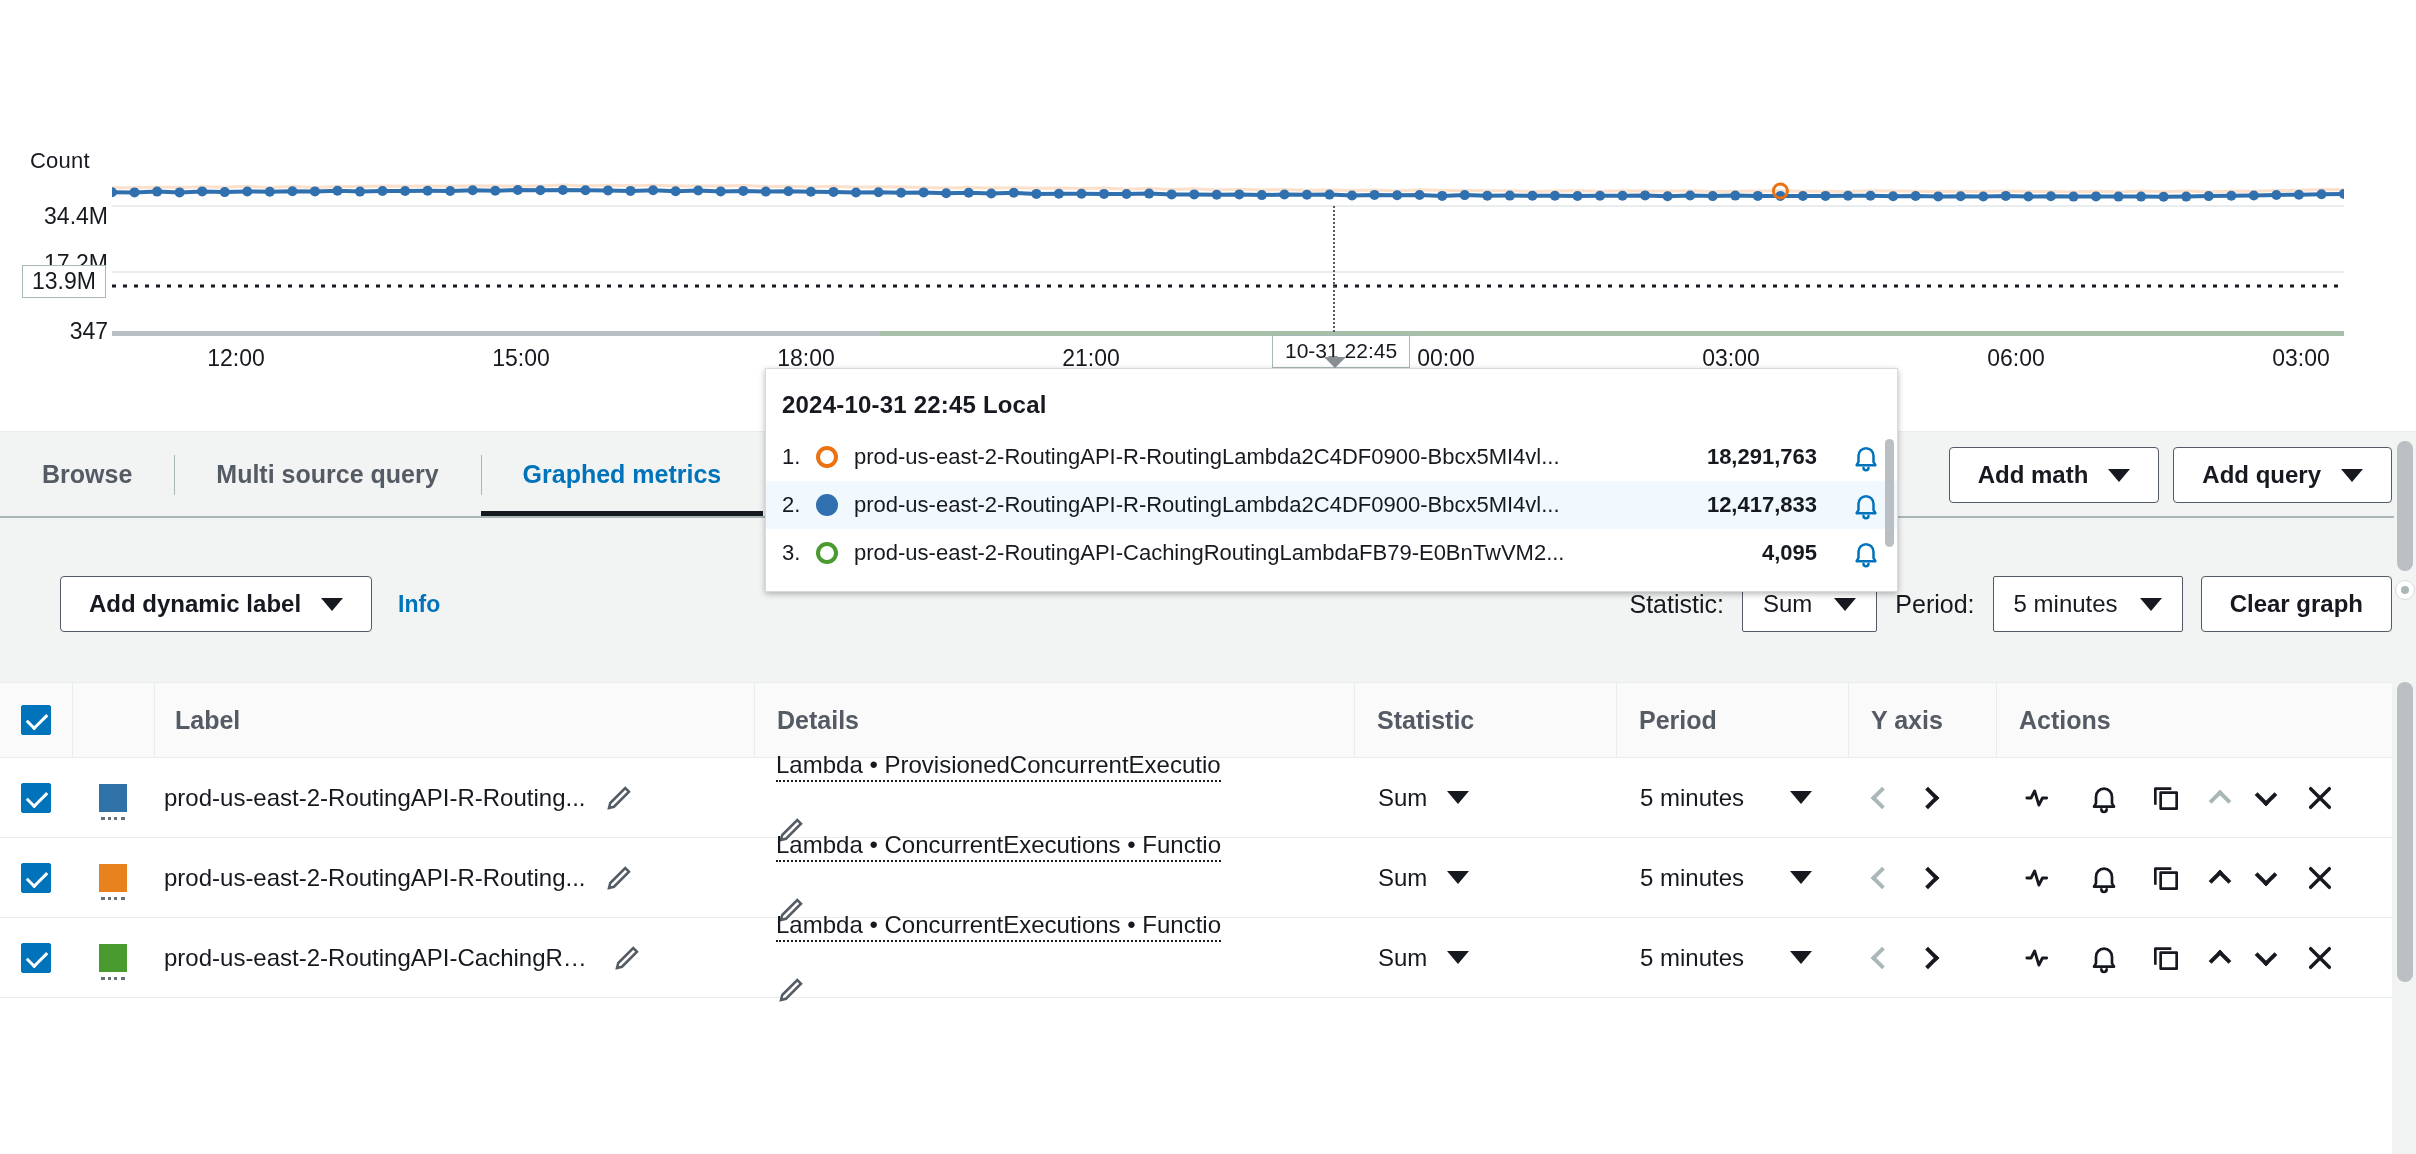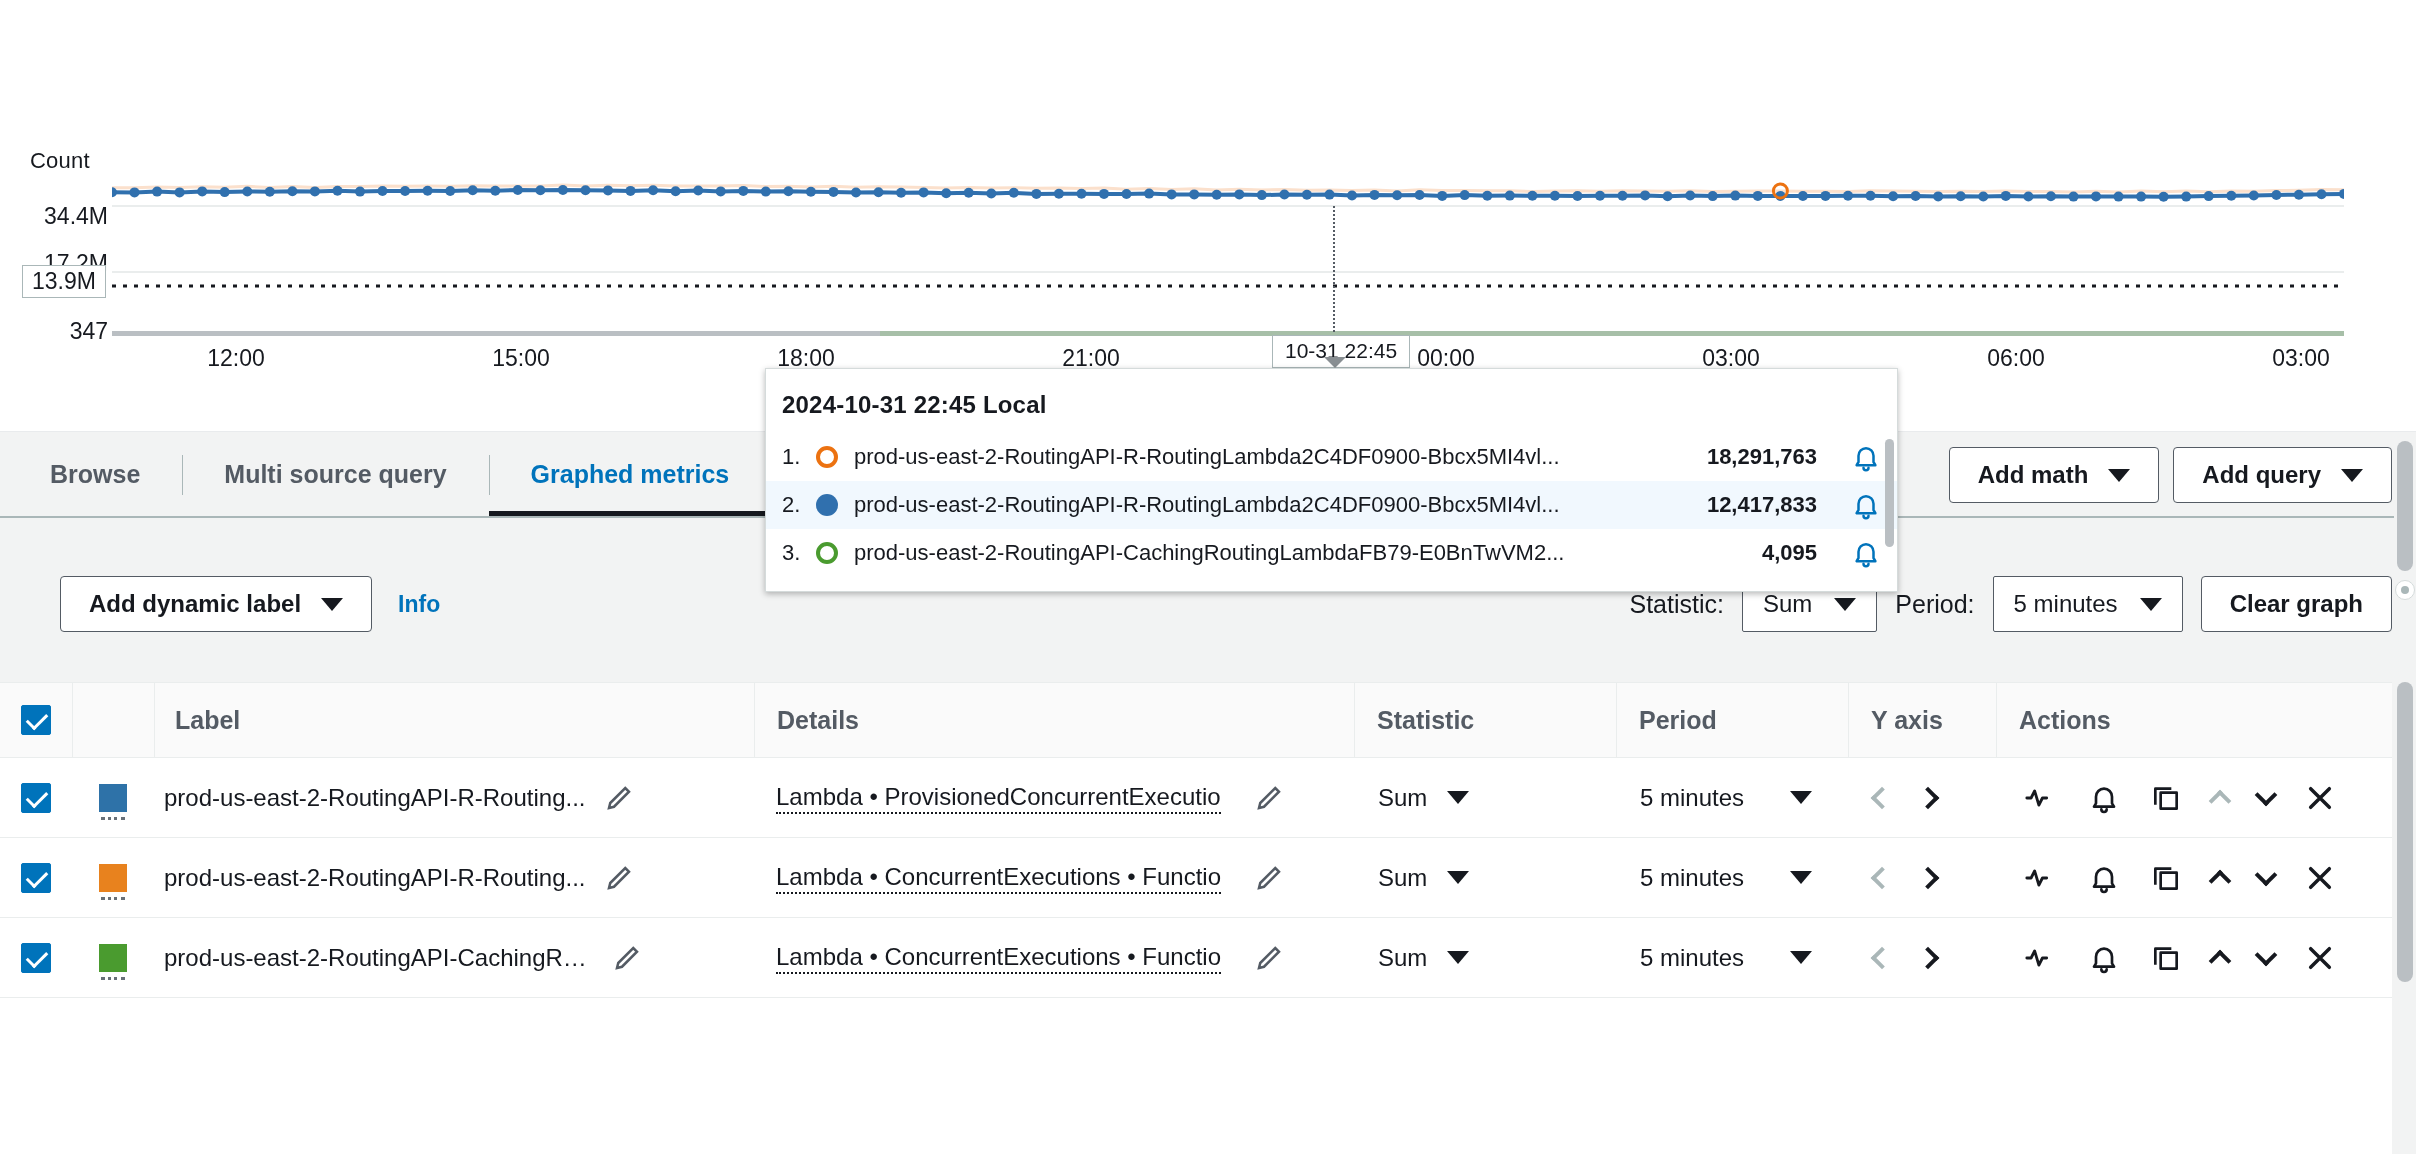--- a/index.html
+++ b/index.html
@@ -107,21 +107,21 @@
   .tooltip-scroll i {
     position: absolute; left: 0; top: 0; width: 9px; height: 108px;
     background: #babfc3; border-radius: 5px; display: block;
   }
 
   
   .tabs-bar {
     position: absolute; left: 0; top: 433px; width: 2416px; height: 85px;
     background: #f2f3f3;
   }
-  .tabs { position: absolute; left: 8px; top: 0; display: flex; align-items: flex-end; height: 83px; }
+  .tabs { position: absolute; left: 0; top: 0; display: flex; align-items: flex-end; height: 83px; }
   .tab {
     position: relative; font-size: 25px; font-weight: bold; color: #545b64;
     padding: 0 42px; height: 83px; display: flex; align-items: center;
     white-space: nowrap;
   }
   .tab + .tab::before {
     content: ""; position: absolute; left: 0; top: 22px; width: 1px; height: 40px;
     background: #aab7b8;
   }
   .tab.active { color: #0073bb; }
@@ -179,21 +179,21 @@
     border-left: 1px solid #eaeded; white-space: nowrap;
   }
   .th.first { border-left: none; }
   .trow {
     display: flex; align-items: center; height: 80px; background: #ffffff;
     border-bottom: 1px solid #eaeded;
   }
   .c-check { width: 72px; display: flex; justify-content: center; align-items: center; }
   .c-color { width: 82px; display: flex; justify-content: center; align-items: center; }
   .c-label { width: 600px; display: flex; align-items: center; gap: 18px; padding-left: 10px; }
-  .c-details { width: 600px; display: flex; align-items: center; gap: 33px; padding-left: 22px; }
+  .c-details { width: 600px; display: flex; align-items: flex-start; gap: 33px; padding-left: 22px; flex-direction: column; }
   .c-stat { width: 262px; display: flex; align-items: center; gap: 20px; padding-left: 24px; }
   .c-period { width: 232px; display: flex; align-items: center; justify-content: space-between; padding: 0 36px 0 24px; }
   .c-yaxis { width: 148px; display: flex; align-items: center; gap: 30px; padding-left: 26px; }
   .c-actions { flex: 1; display: flex; align-items: center; gap: 30px; padding-left: 28px; }
 
   .checkbox {
     width: 30px; height: 30px; background: #0073bb; border: 1px solid #0073bb;
     border-radius: 2px; position: relative; cursor: pointer;
   }
   .checkbox::after {

